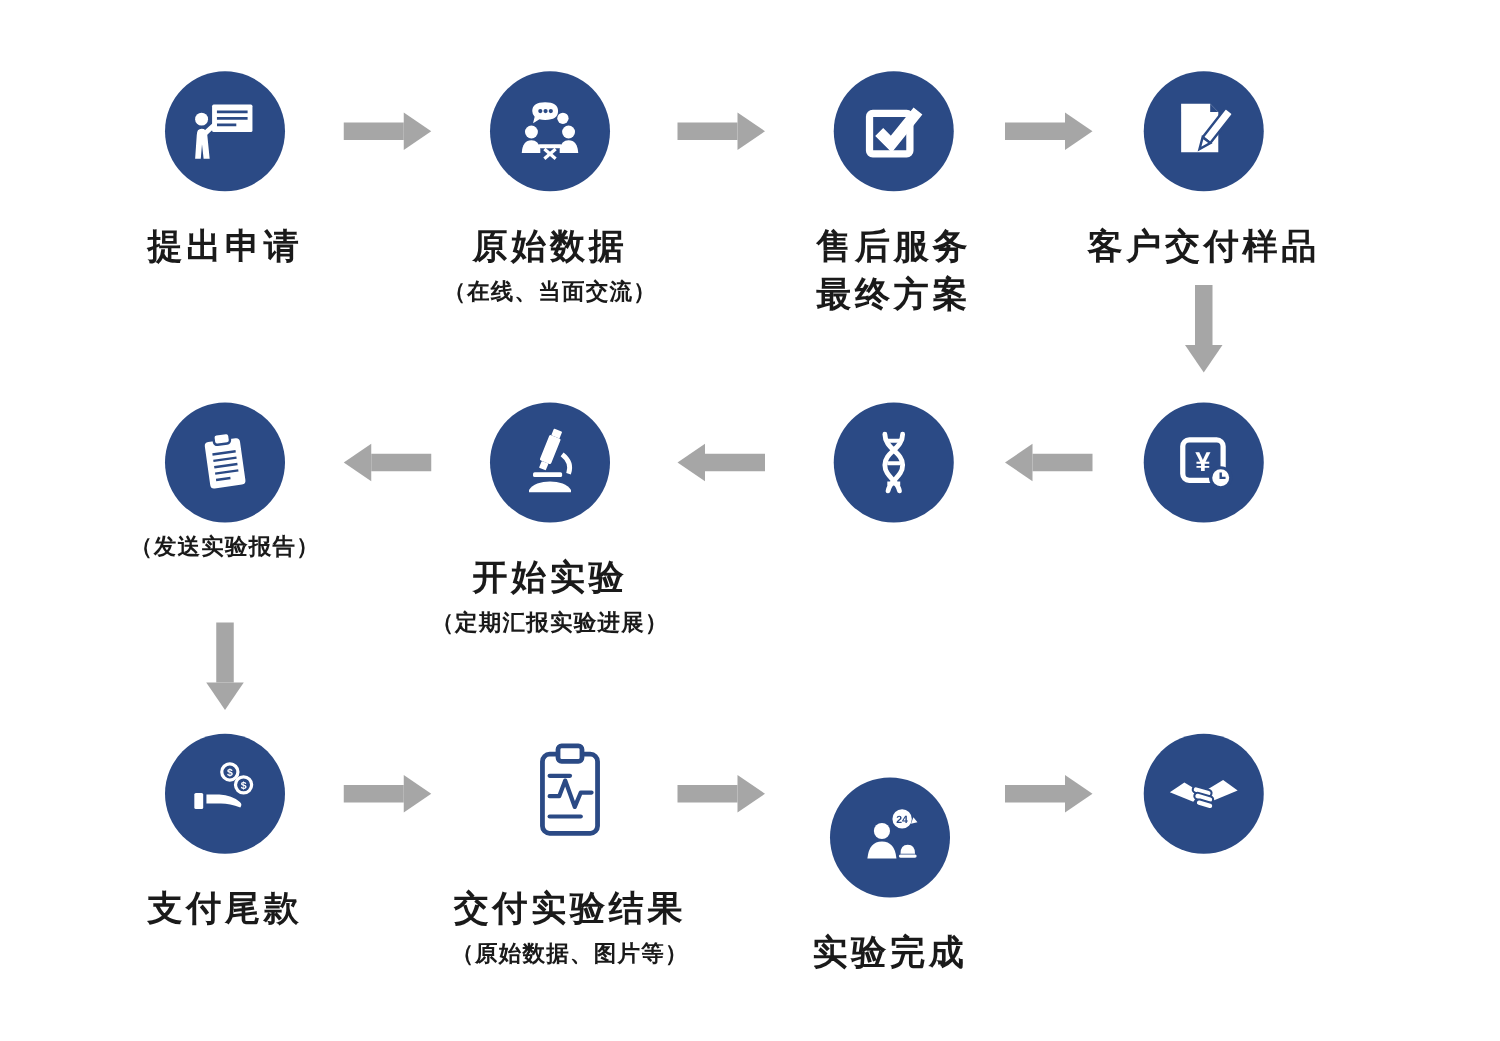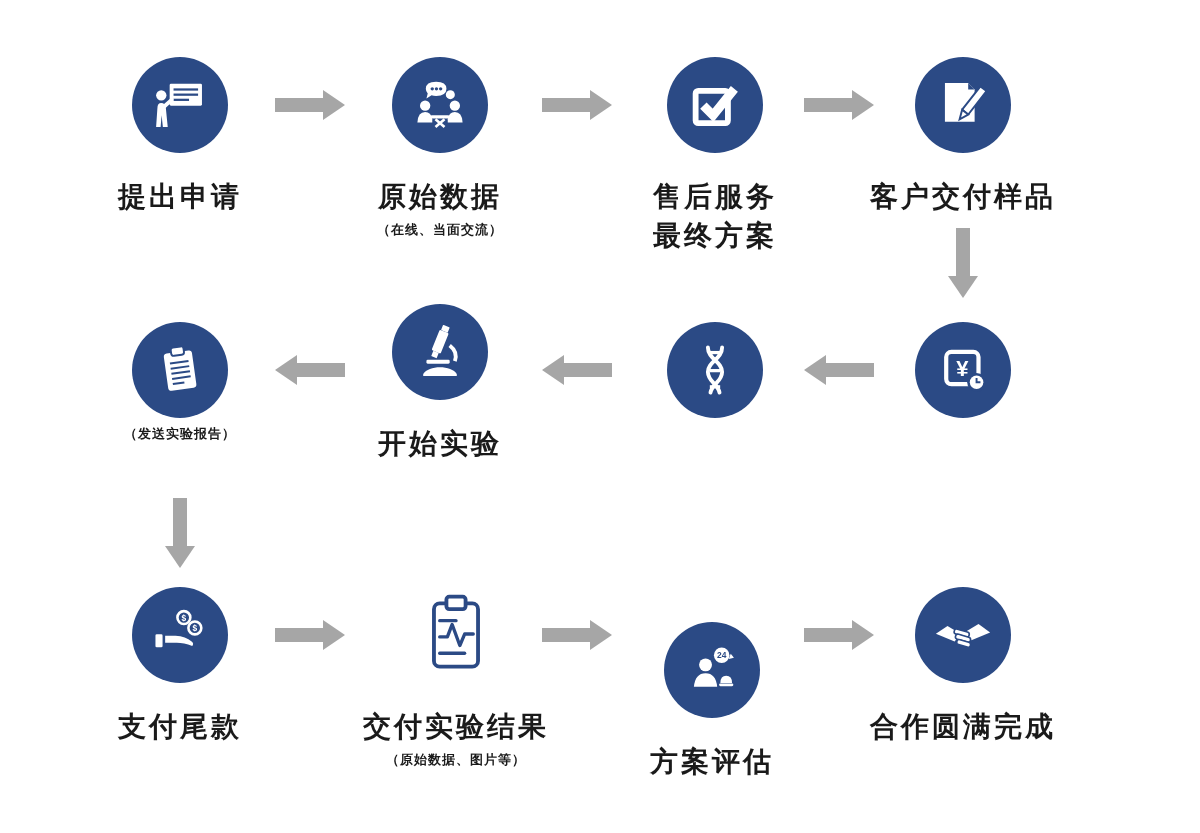--- a/index.html
+++ b/index.html
@@ -10,21 +10,21 @@
   }
   *{margin:0;padding:0;box-sizing:border-box;}
   body{background:var(--bg);font-family:"Liberation Sans","DejaVu Sans",sans-serif;}
   .canvas{position:relative;width:1200px;height:833px;background:var(--bg);overflow:hidden;}
   .step{position:absolute;width:240px;text-align:center;}
   .icon-wrap{width:96px;height:96px;margin:0 auto;display:flex;align-items:center;justify-content:center;}
   .circle{background:var(--navy);border-radius:50%;}
   .icon-wrap svg{color:var(--navy);display:block;}
   .title{margin-top:26px;font-size:28px;font-weight:bold;color:var(--text);letter-spacing:3px;line-height:1.25;}
   .title.second{margin-top:4px;}
-  .subtitle{margin-top:7px;font-size:13px;font-weight:bold;color:var(--text);letter-spacing:1px;}
+  .subtitle{margin-top:7px;font-size:18px;font-weight:bold;color:var(--text);letter-spacing:1px;}
   .arrow{position:absolute;}
   .arrow-right{width:70px;height:30px;}
   .arrow-right .bar{position:absolute;left:0;top:8px;width:48px;height:14px;background:var(--arrow);}
   .arrow-right .head{position:absolute;left:48px;top:0;width:0;height:0;border-left:22px solid var(--arrow);border-top:15px solid transparent;border-bottom:15px solid transparent;}
   .arrow-left{width:70px;height:30px;}
   .arrow-left .bar{position:absolute;left:22px;top:8px;width:48px;height:14px;background:var(--arrow);}
   .arrow-left .head{position:absolute;left:0;top:0;width:0;height:0;border-right:22px solid var(--arrow);border-top:15px solid transparent;border-bottom:15px solid transparent;}
   .arrow-down{width:30px;height:68px;}
   .arrow-down .bar{position:absolute;left:8px;top:0;width:14px;height:48px;background:var(--arrow);}
   .arrow-down .head{position:absolute;top:48px;left:0;width:0;height:0;border-top:22px solid var(--arrow);border-left:15px solid transparent;border-right:15px solid transparent;}
@@ -118,34 +118,35 @@
         </g>
         <g stroke="#fff" stroke-width="5">
           <line x1="39" y1="21" x2="57" y2="21"></line>
           <line x1="40" y1="49" x2="56" y2="49"></line>
           <line x1="40" y1="74" x2="56" y2="74"></line>
         </g>
       </svg>
     </div>
   </div>
 
-  <div class="step" style="left:320px;top:304px">
+  <div class="step" style="left:320px;top:322px">
     <div class="icon-wrap circle">
       <svg viewBox="0 0 96 96" width="62" height="62">
         <g fill="#fff" transform="rotate(22 48 34)">
           <rect x="42" y="6" width="11" height="9" rx="1"></rect>
           <rect x="40" y="15" width="15" height="34" rx="2"></rect>
           <rect x="43" y="49" width="9" height="9" rx="1"></rect>
         </g>
         <path d="M63 38 Q76 48 71 62" fill="none" stroke="#fff" stroke-width="6"></path>
         <rect x="27" y="60" width="36" height="6" rx="2" fill="#fff"></rect>
         <path d="M22 82 C30 68 66 68 74 82 L74 85 H22 Z" fill="#fff"></path>
       </svg>
     </div>
     <div class="title">开始实验</div>
+    <div class="subtitle">（定期汇报实验进展）</div>
   </div>
 
   <div class="step" style="left:60px;top:322px">
     <div class="icon-wrap circle">
       <svg viewBox="0 0 96 96" width="62" height="62">
         <g transform="rotate(-8 48 48)">
           <rect x="26" y="20" width="44" height="58" rx="5" fill="#fff"></rect>
           <rect x="38" y="12" width="20" height="13" rx="4" fill="#fff" stroke="currentColor" stroke-width="3"></rect>
           <g stroke="currentColor" stroke-width="3">
             <line x1="34" y1="36" x2="63" y2="36"></line>
@@ -193,36 +194,35 @@
       <svg viewBox="0 0 96 96" width="62" height="62">
         <circle cx="38" cy="40" r="10" fill="#fff"></circle>
         <path d="M20 74 Q22 53 38 53 Q54 53 56 74 Z" fill="#fff"></path>
         <circle cx="63" cy="25" r="12" fill="#fff"></circle>
         <text x="63" y="30" text-anchor="middle" font-size="13" font-weight="bold" fill="currentColor">24</text>
         <path d="M77 23 l5 6 l-8 2 z" fill="#fff"></path>
         <path d="M70 57 q9 0 9 11 h-18 q0 -11 9 -11 z" fill="#fff"></path>
         <rect x="59" y="69" width="22" height="4" rx="2" fill="#fff"></rect>
       </svg>
     </div>
-    <div class="title">方案评估</div>
+    <div class="title">实验完成</div>
   </div>
 
   <div class="step" style="left:843px;top:587px">
     <div class="icon-wrap circle">
       <svg viewBox="0 0 96 96" width="62" height="62">
         <path d="M6 46 L24 34 L44 46 L35 58 Z" fill="#fff"></path>
         <path d="M90 44 L72 31 L52 43 L61 56 Z" fill="#fff"></path>
         <g fill="#fff" stroke="currentColor" stroke-width="2.5">
           <rect x="34" y="41" width="24" height="8" rx="4" transform="rotate(16 46 45)"></rect>
           <rect x="36" y="49" width="24" height="8" rx="4" transform="rotate(16 48 53)"></rect>
           <rect x="38" y="57" width="22" height="8" rx="4" transform="rotate(16 49 61)"></rect>
         </g>
       </svg>
     </div>
-    <div class="title">合作圆满完成</div>
   </div>
 
   <div class="arrow arrow-right" style="left:275px;top:90px">
     <div class="bar"></div>
       <div class="head"></div>
   </div>
   <div class="arrow arrow-right" style="left:542px;top:90px">
     <div class="bar"></div>
       <div class="head"></div>
   </div>

